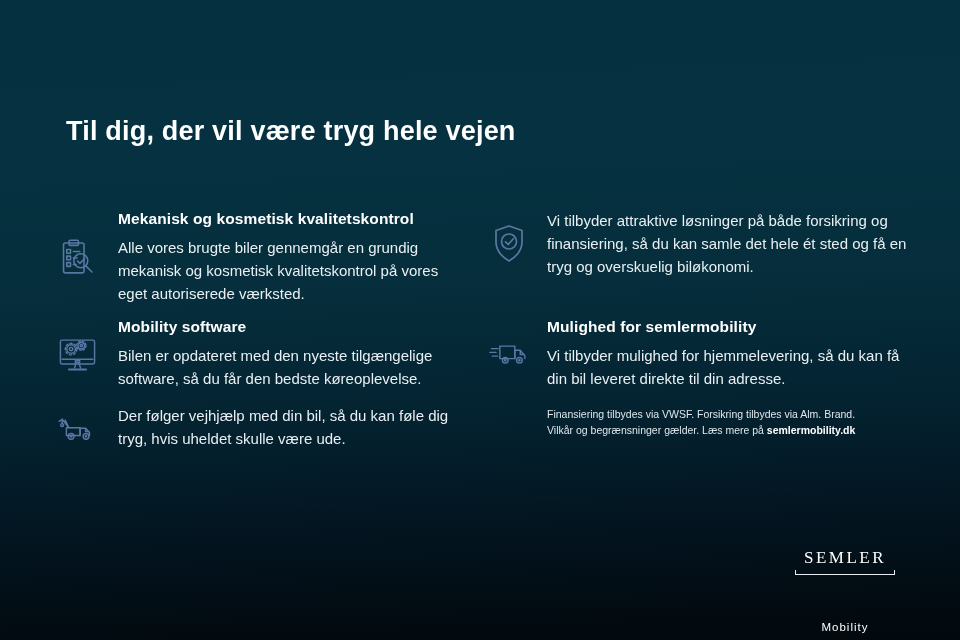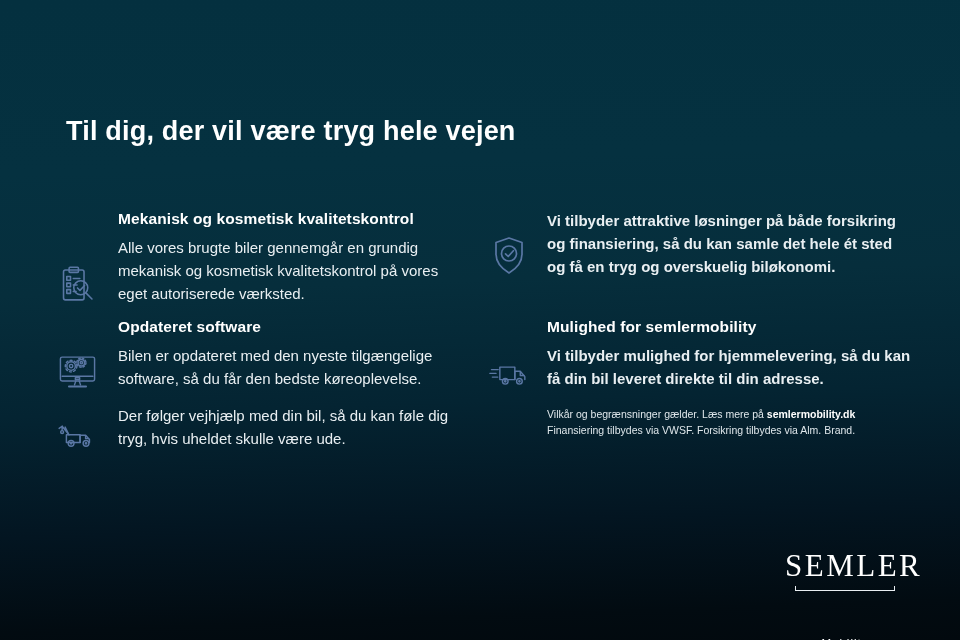--- a/index.html
+++ b/index.html
@@ -28,21 +28,21 @@
     left: 66px;
     top: 116px;
     font-size: 27px;
     font-weight: 700;
     letter-spacing: 0.2px;
     color: #ffffff;
   }
   .feat {
     position: absolute;
     display: flex;
-    align-items: flex-end;
+    align-items: center;
   }
   .feat.col-left  { left: 57px; }
   .feat.col-right { left: 489px; }
   .ficon {
     flex: 0 0 auto;
     display: block;
     color: #5a77a4;
   }
   .col-left  .ficon { width: 41px; margin-right: 20px; }
   .col-right .ficon { width: 40px; margin-right: 18px; }
@@ -54,21 +54,21 @@
     margin: 1px 0 8px 0;
     letter-spacing: 0.1px;
   }
   .ftext p {
     font-size: 15px;
     line-height: 23px;
     font-weight: 400;
     color: #e9eff2;
   }
   .col-left  .ftext p { width: 340px; }
-  .col-right .ftext p { width: 366px; font-weight: bold; }
+  .col-right .ftext p { width: 366px; }
   .disclaimer {
     position: absolute;
     left: 547px;
     top: 407px;
     width: 360px;
     font-size: 10.5px;
     line-height: 15.5px;
     color: #dfe7eb;
   }
   .disclaimer .bold-link {
@@ -77,21 +77,21 @@
   }
   .logo {
     position: absolute;
     left: 785px;
     top: 548px;
     width: 120px;
     text-align: center;
   }
   .logo .brand {
     font-family: "Liberation Serif", serif;
-    font-size: 31px;
+    font-size: 17px;
     font-weight: 400;
     letter-spacing: 2.5px;
     color: #ffffff;
     white-space: nowrap;
   }
   .logo .bracket {
     width: 100px;
     height: 5px;
     margin: 2px auto 7px auto;
     border-left: 1.5px solid #e9eef2;
@@ -142,21 +142,21 @@
         <circle cx="16.5" cy="16.5" r="2"></circle>
         <circle cx="16.5" cy="16.5" r="6.8" stroke-dasharray="2.4 2.6"></circle>
         <circle cx="28.5" cy="12.5" r="3.8"></circle>
         <circle cx="28.5" cy="12.5" r="1.4"></circle>
         <circle cx="28.5" cy="12.5" r="5.4" stroke-dasharray="2 2.3"></circle>
         <path d="M22 34l-1.5 4.5M26 34l1.5 4.5"></path>
         <path d="M14 40.5h20" stroke-width="2.3"></path>
       </svg>
     </span>
     <div class="ftext">
-      <h3>Opdateret software</h3>
+      <h3>Mobility software</h3>
       <p>Bilen er opdateret med den nyeste tilgængelige software, så du får den bedste køreoplevelse.</p>
     </div>
   </div>
 
   <div class="feat col-left" style="top:404px">
     <span class="ficon">
       <svg viewBox="0 0 48 36" fill="none" stroke="currentColor" stroke-width="1.7" stroke-linecap="round" stroke-linejoin="round">
         <path d="M14 18.5L6 8.5M14 18.5L9.5 9.5M6 8.5l-3.5 2.5M6 8.5v5"></path>
         <circle cx="6" cy="15.3" r="1.7"></circle>
         <rect x="11" y="18.5" width="16" height="9"></rect>
@@ -199,22 +199,22 @@
         <circle cx="36.5" cy="25.5" r="0.8"></circle>
       </svg>
     </span>
     <div class="ftext">
       <h3>Mulighed for semlermobility</h3>
       <p>Vi tilbyder mulighed for hjemmelevering, så du kan få din bil leveret direkte til din adresse.</p>
     </div>
   </div>
 
   <div class="disclaimer">
+    <div>Finansiering tilbydes via VWSF. Forsikring tilbydes via Alm. Brand.</div>
     <div><span>Vilkår og begrænsninger gælder. Læs mere på </span><span class="bold-link">semlermobility.dk</span></div>
-    <div>Finansiering tilbydes via VWSF. Forsikring tilbydes via Alm. Brand.</div>
   </div>
 
   <div class="logo">
     <div class="brand">SEMLER</div>
     <div class="bracket"></div>
     <div class="sub">Mobility</div>
   </div>
 
 </div>
 

